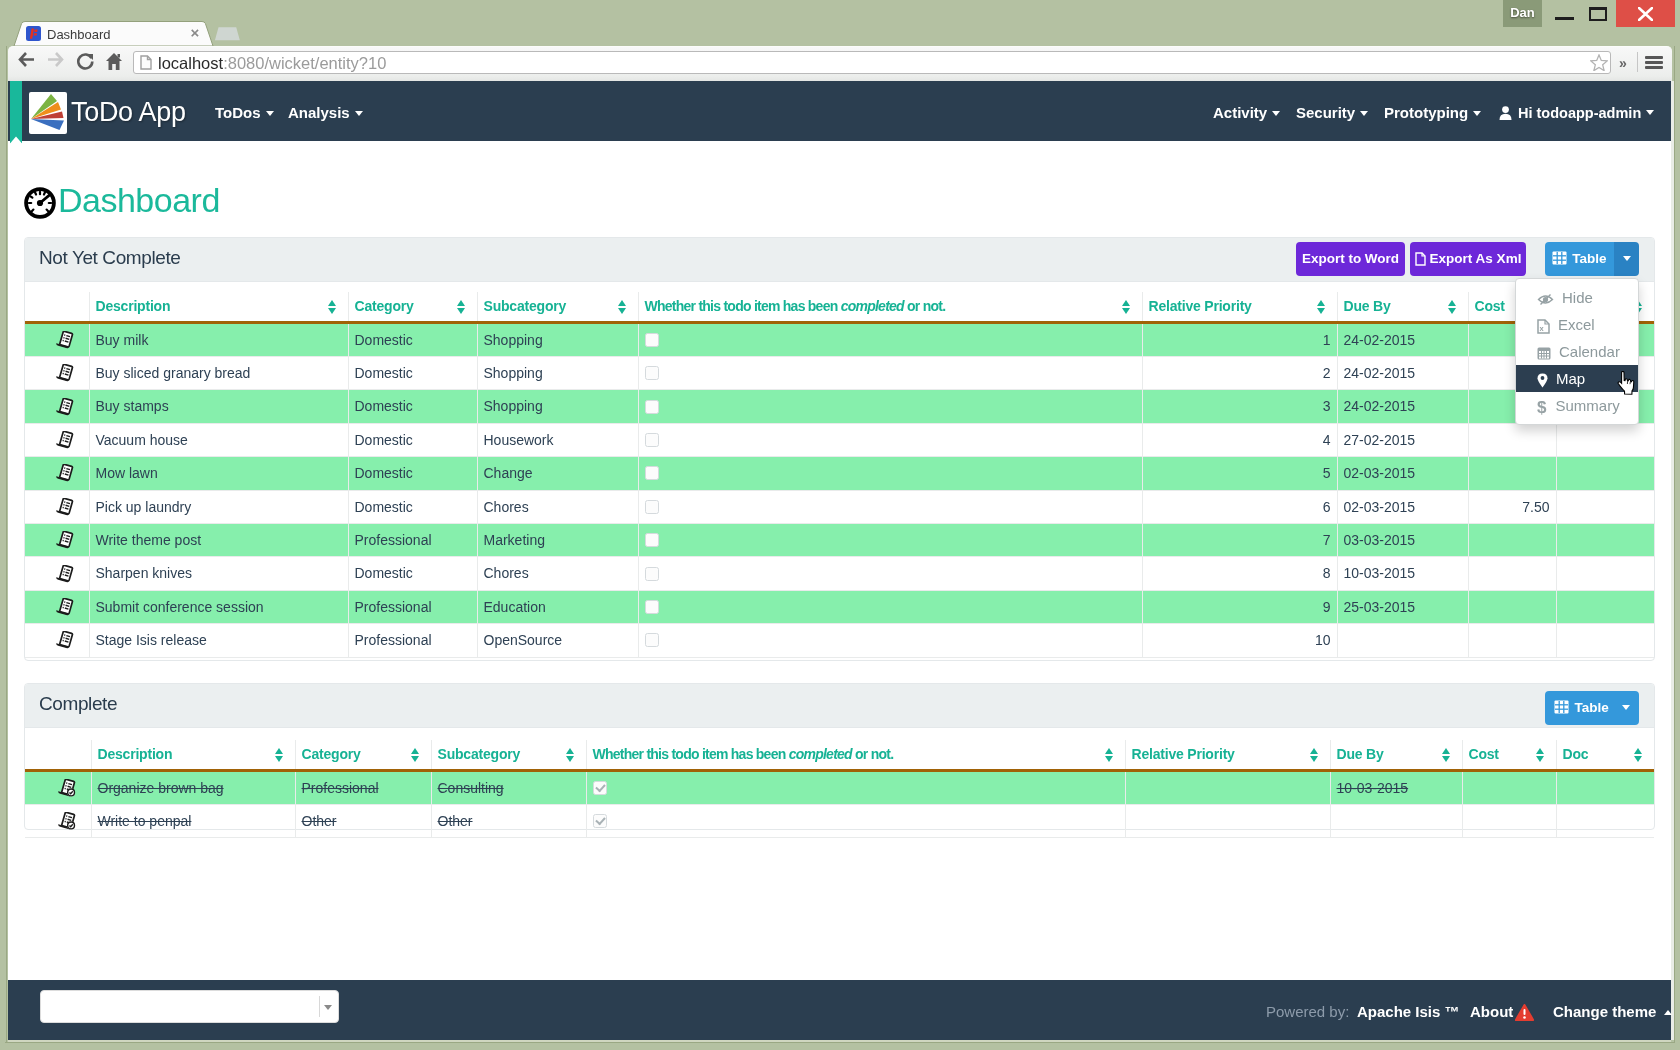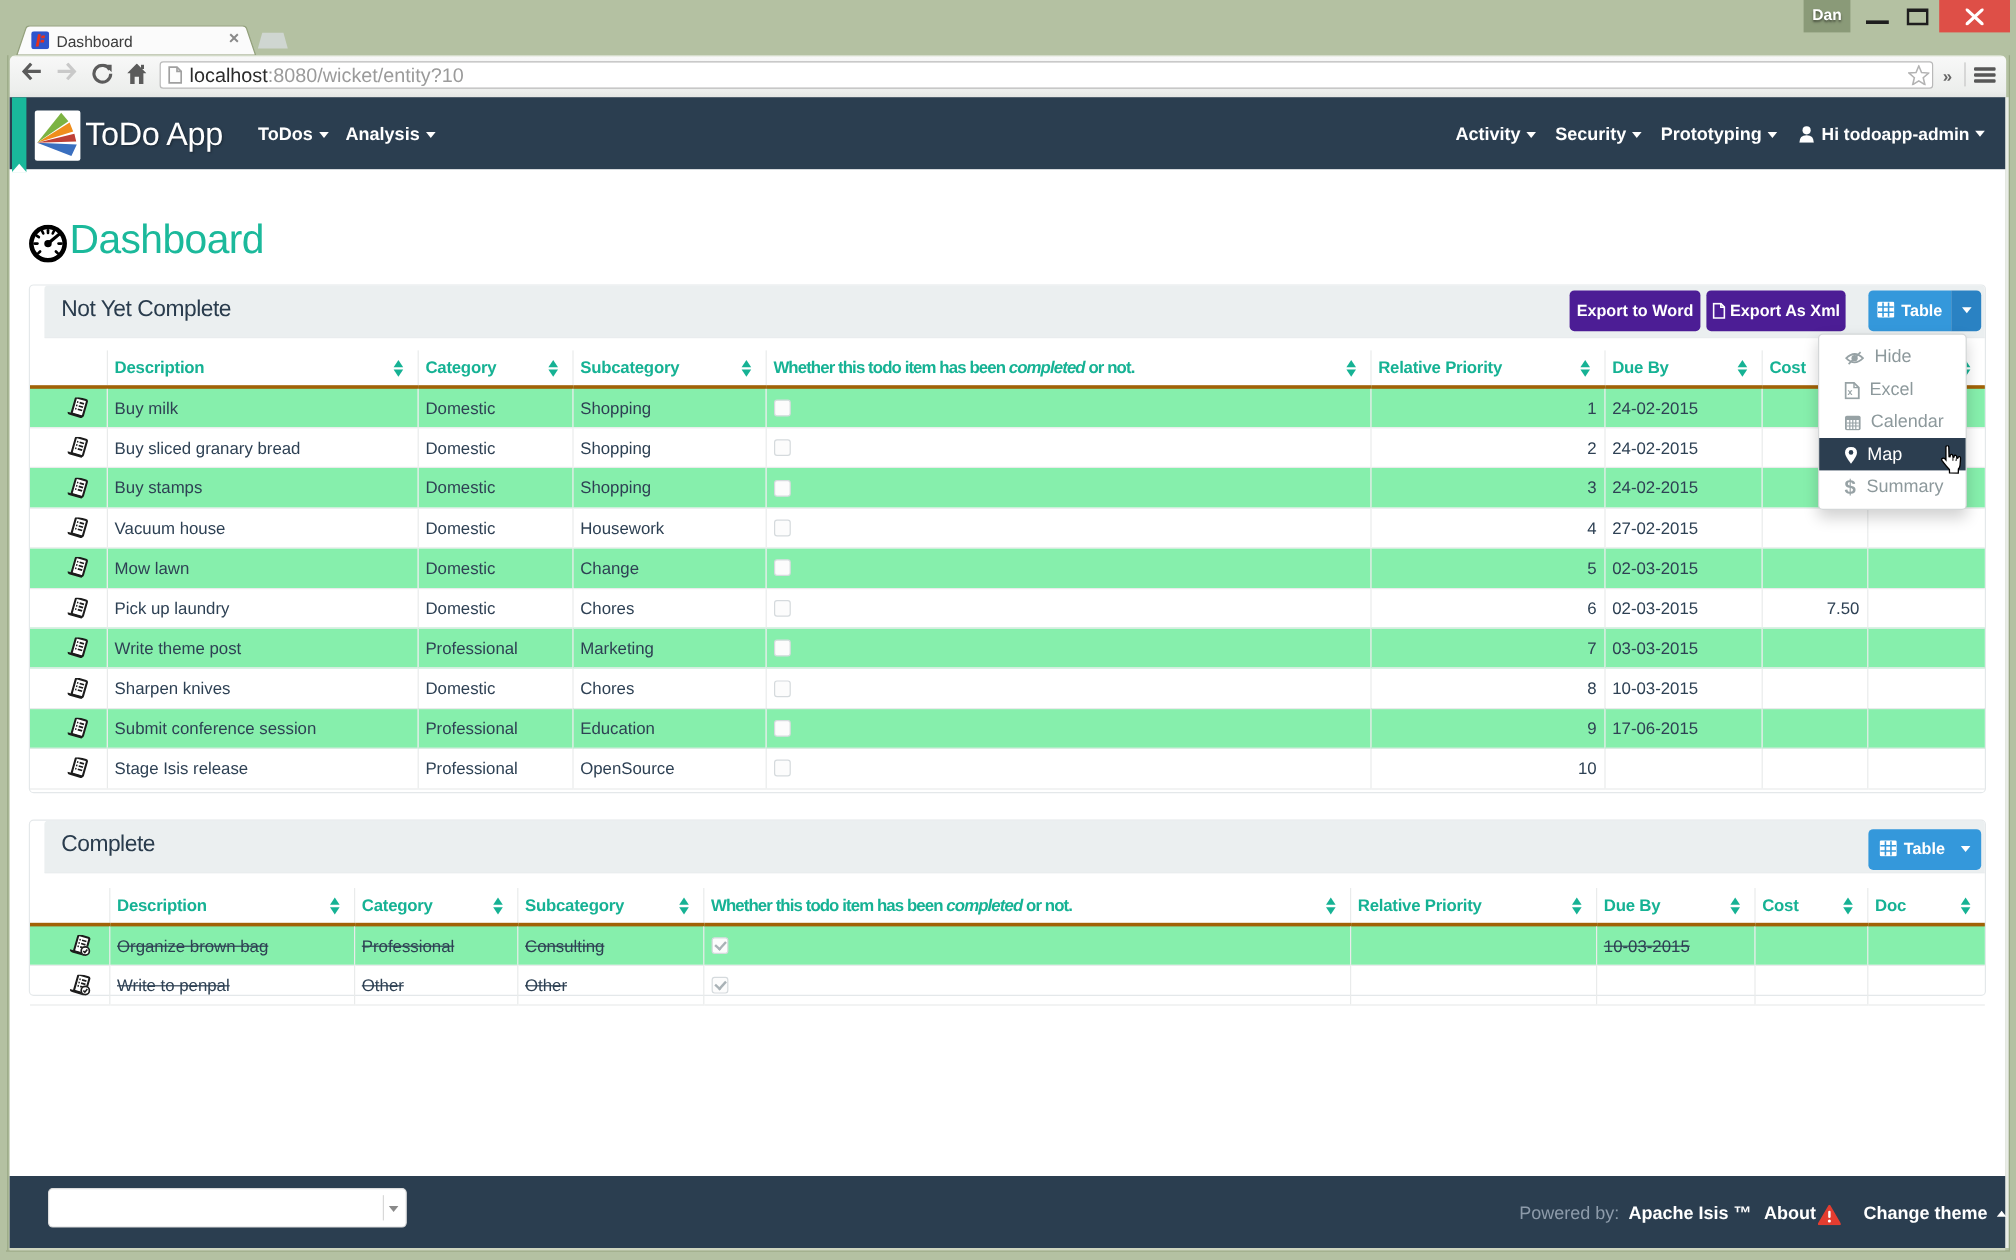--- a/index.html
+++ b/index.html
@@ -36,27 +36,27 @@
 #brand { position:absolute; top:16px; left:63px; font-size:27px; color:#fff; text-shadow:1px 1px 2px rgba(0,0,0,.35); letter-spacing:-0.3px; }
 .navlink { position:absolute; top:23px; font-size:15px; font-weight:600; color:#fff; white-space:nowrap; }
 .caret { display:inline-block; width:0; height:0; border-left:4.5px solid transparent; border-right:4.5px solid transparent; border-top:5px solid #fff; vertical-align:middle; margin-left:5px; margin-top:-2px;}
 .caretup { display:inline-block; width:0; height:0; border-left:4.5px solid transparent; border-right:4.5px solid transparent; border-bottom:5px solid #fff; vertical-align:middle; margin-left:5px; margin-top:-2px;}
 
 #h1ico { position:absolute; top:106px; left:16px; }
 #h1txt { position:absolute; top:100px; left:50px; font-size:34px; color:#1bb99b; letter-spacing:-0.5px; }
 
 
 .panel { position:absolute; left:16px; width:1631px; background:#fff; border:1px solid #e4e8ea; border-radius:4px; }
-.phead { position:absolute; top:0; left:12px; right:0; height:44px; background:#ebeff0; border-bottom:1px solid #e4e8ea; border-radius:3px 3px 0 0; }
+.phead { position:absolute; top:0; left:0; right:0; height:44px; background:#ebeff0; border-bottom:1px solid #e4e8ea; border-radius:3px 3px 0 0; }
 .ptitle { position:absolute; left:14px; top:9px; font-size:19px; color:#2a3c4d; letter-spacing:-0.4px; }
 #panel1 { top:156px; height:424px; }
 #panel2 { top:602px; height:147px; }
 
 .btn { position:absolute; top:4px; height:34px; border-radius:4px; color:#fff; font-size:13.5px; font-weight:600; text-align:center; line-height:34px; }
-.btngray { background:#4c1d95; }
+.btngray { background:#6d28d9; }
 .btnblue { background:#3498db; }
 
 table.grid { border-collapse:collapse; table-layout:fixed; width:1629px; margin-top:54px; }
 table.grid th { height:30px; font-size:14px; letter-spacing:-0.2px; color:#16b294; text-align:left; font-weight:bold; padding:0 6px; position:relative; border-bottom:3px solid #a16207; }
 table.grid td { font-size:14px; color:#2e4154; padding:8px 6px; line-height:16.4px; border-bottom:1px solid #e9ebeb; height:33.4px; }
 table.grid th + th, table.grid td + td { border-left:1px solid #e9ebeb; }
 table.grid tr.odd td { background:#86efac; }
 td.r { text-align:right; }
 table.grid td.ic { padding:7.2px 0; }
 td.ic svg { display:block; margin:0 0 0 31px; width:18px; height:18px; }
@@ -411,21 +411,21 @@
                 <use href="#todoicon"></use>
               </svg>
             </td>
             <td>Submit conference session</td>
             <td>Professional</td>
             <td>Education</td>
             <td>
               <span class="cb"></span>
             </td>
             <td class="r">9</td>
-            <td>17-06-2015</td>
+            <td>25-03-2015</td>
             <td></td>
             <td></td>
           </tr>
       <tr>
             <td class="ic">
               <svg width="19" height="19">
                 <use href="#todoicon"></use>
               </svg>
             </td>
             <td>Stage Isis release</td>

